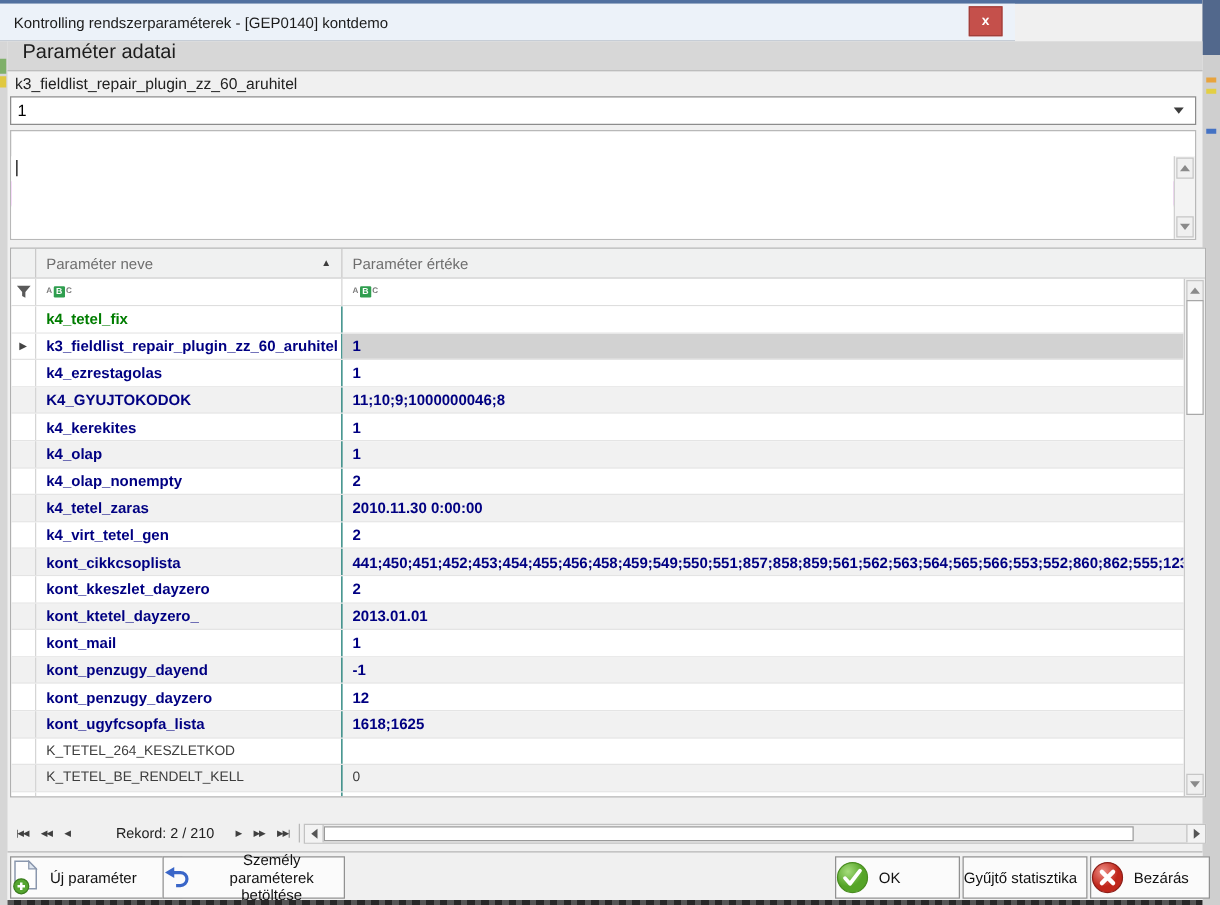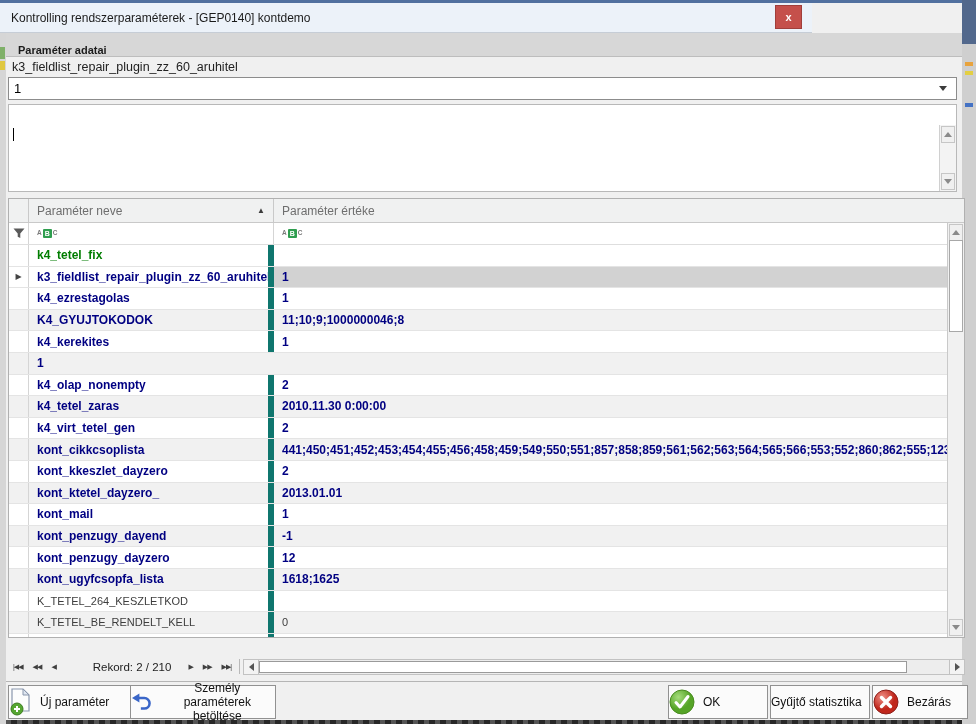--- a/index.html
+++ b/index.html
@@ -17,22 +17,22 @@
 
   
   .right-strip{position:absolute;left:962px;top:0;width:14px;height:724px;background:#cfcfcf;}
   .right-strip .rs-top{position:absolute;left:0;top:0;width:14px;height:44px;background:#52688c;}
   .rs-mark{position:absolute;left:3px;width:8px;height:4px;}
   .left-strip{position:absolute;left:0;top:33px;width:6px;height:691px;background:#d6d6d6;}
   .ls-mark{position:absolute;left:0;width:5px;}
 
   
   .panel-header{position:absolute;left:6px;top:33px;width:956px;height:24px;background:#d7d7d7;
-                border-bottom:1px solid #bdbdbd;display:flex;align-items:flex-end;padding-left:12px;
-                box-sizing:border-box;font-weight:bold;font-size:11px;color:#1c1c1c;}
+                border-bottom:1px solid #bdbdbd;display:flex;align-items:flex-start;padding-left:12px;
+                box-sizing:border-box;font-weight:normal;font-size:16px;color:#1c1c1c;}
 
   .param-label{position:absolute;left:12px;top:60px;font-size:12.5px;color:#222;}
 
   
   .combo{position:absolute;left:8px;top:77px;width:949px;height:23px;background:#fff;
          border:1px solid #8c8c8c;box-sizing:border-box;display:flex;align-items:center;}
   .combo-value{flex:1;padding-left:5px;font-size:13px;color:#000;}
   .combo-arrow{width:0;height:0;border-left:4px solid transparent;border-right:4px solid transparent;
                border-top:5px solid #3c3c3c;margin-right:9px;cursor:pointer;}
 
@@ -66,21 +66,21 @@
   .fr-gutter{width:20px;border-right:1px solid #d5d5d5;display:flex;align-items:center;justify-content:center;box-sizing:border-box;cursor:pointer;}
   .fr-name{width:245px;border-right:1px solid #d5d5d5;display:flex;align-items:center;padding-left:8px;box-sizing:border-box;cursor:text;}
   .fr-value{flex:1;display:flex;align-items:center;padding-left:8px;cursor:text;}
   .abc{display:inline-flex;align-items:center;gap:1px;font-size:6.5px;font-weight:bold;color:#7a7a7a;line-height:1;}
   .abc .b{background:#2f9e4f;color:#fff;padding:1px 2px;border-radius:1px;font-size:7px;}
   .grid-rows{position:absolute;top:46px;left:0;right:17px;bottom:0;overflow:hidden;}
   .grid-row{display:flex;height:21.6px;background:#fff;border-bottom:1px solid #e4e4e4;box-sizing:border-box;cursor:pointer;}
   .grid-row.alt{background:#f1f1f1;}
   .cell{display:flex;align-items:center;overflow:hidden;white-space:nowrap;box-sizing:border-box;}
   .c-gutter{width:20px;border-right:1px solid #d5d5d5;justify-content:center;}
-  .c-name{width:245px;border-right:6px solid #0f766e;padding-left:8px;font-size:12px;font-weight:bold;color:#000082;}
+  .c-name{width:245px;border-right:1px solid #0f766e;padding-left:8px;font-size:12px;font-weight:bold;color:#000082;}
   .c-value{flex:1;padding-left:8px;font-size:12px;font-weight:bold;color:#000082;}
   .grid-row.style-green .c-name{color:#007d00;}
   .grid-row.style-plain .c-name,.grid-row.style-plain .c-value{font-weight:normal;font-size:11px;color:#3d3d3d;}
   .grid-row.selected{background:#fff;}
   .grid-row.selected .c-value{background:#d2d2d2;}
   .grid-row.selected .c-gutter::before{content:"▶";font-size:8px;color:#444;}
   .grid-vscroll{position:absolute;top:24px;right:0;bottom:0;width:17px;background:#f1f1f1;
                 border-left:1px solid #c9c9c9;box-sizing:border-box;}
   .vthumb{position:absolute;top:17px;left:1px;right:1px;height:92px;background:#fff;border:1px solid #a8a8a8;box-sizing:border-box;cursor:grab;}
 
@@ -224,20 +224,21 @@
         </div>
 
         <div class="grid-row style-navy">
           <div class="cell c-gutter"></div>
           <div class="cell c-name">k4_kerekites</div>
           <div class="cell c-value">1</div>
         </div>
 
         <div class="grid-row alt style-navy">
           <div class="cell c-gutter"></div>
+          <div class="cell c-name">k4_olap</div>
           <div class="cell c-value">1</div>
         </div>
 
         <div class="grid-row style-navy">
           <div class="cell c-gutter"></div>
           <div class="cell c-name">k4_olap_nonempty</div>
           <div class="cell c-value">2</div>
         </div>
 
         <div class="grid-row alt style-navy">

